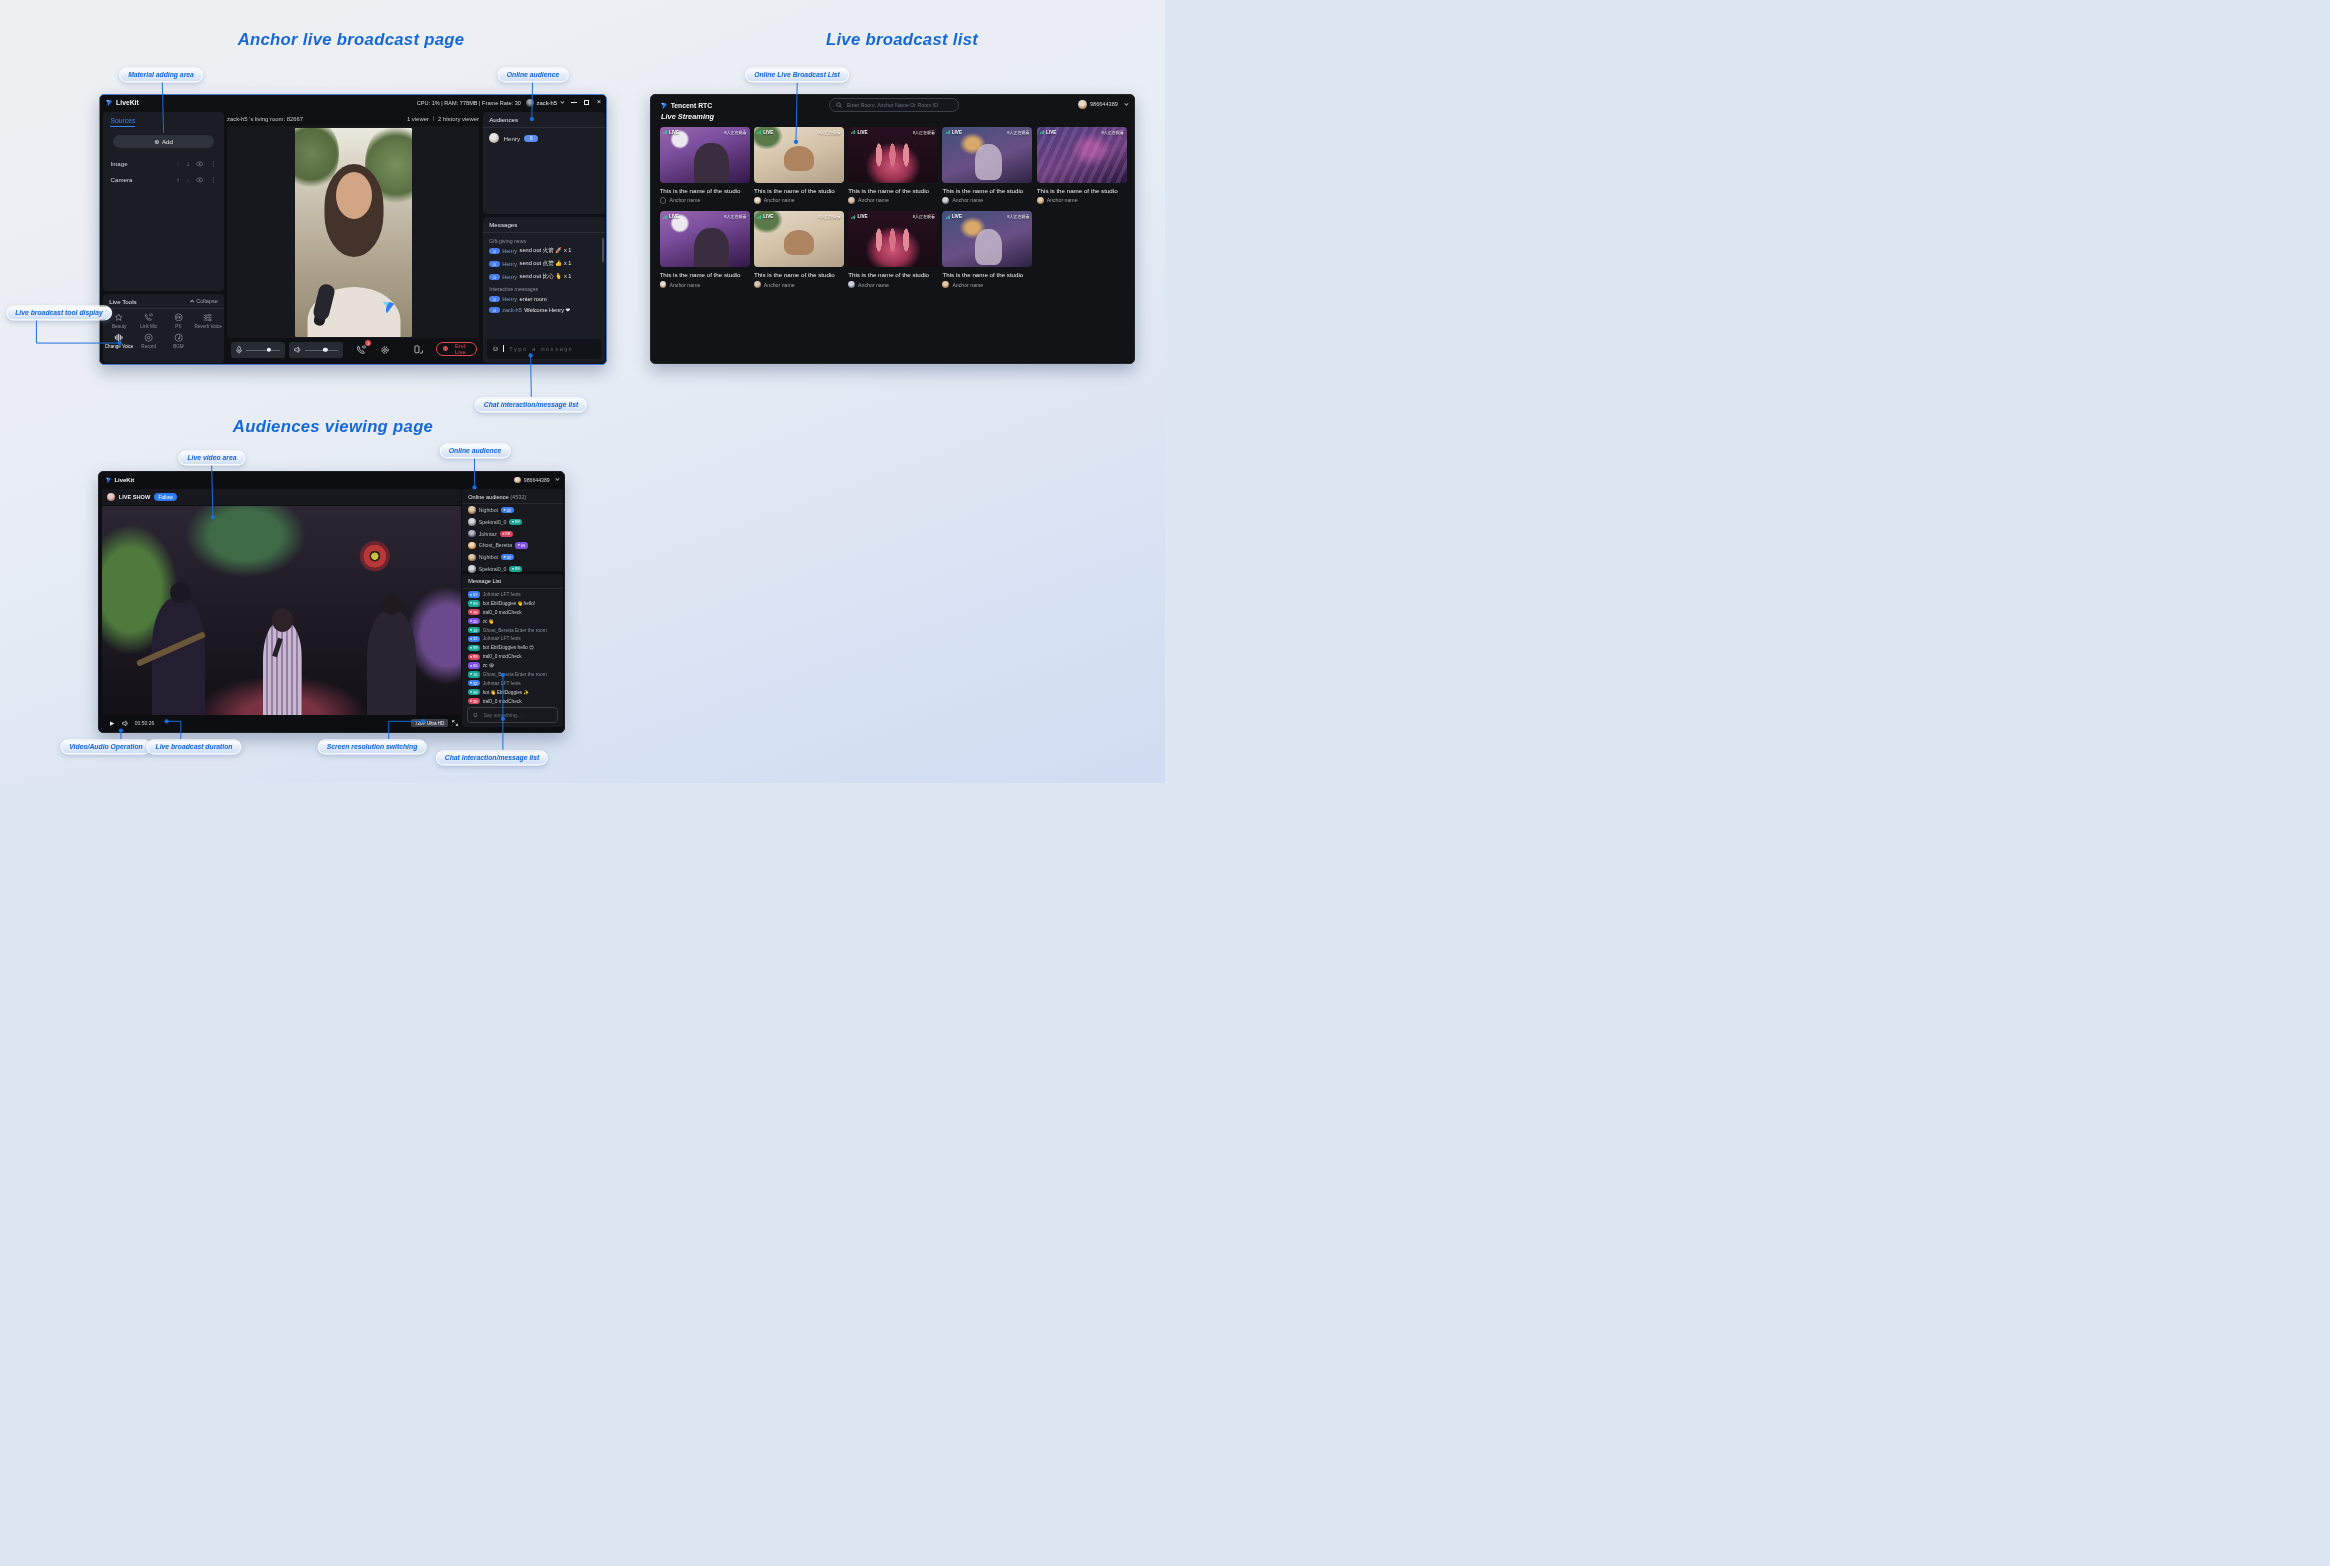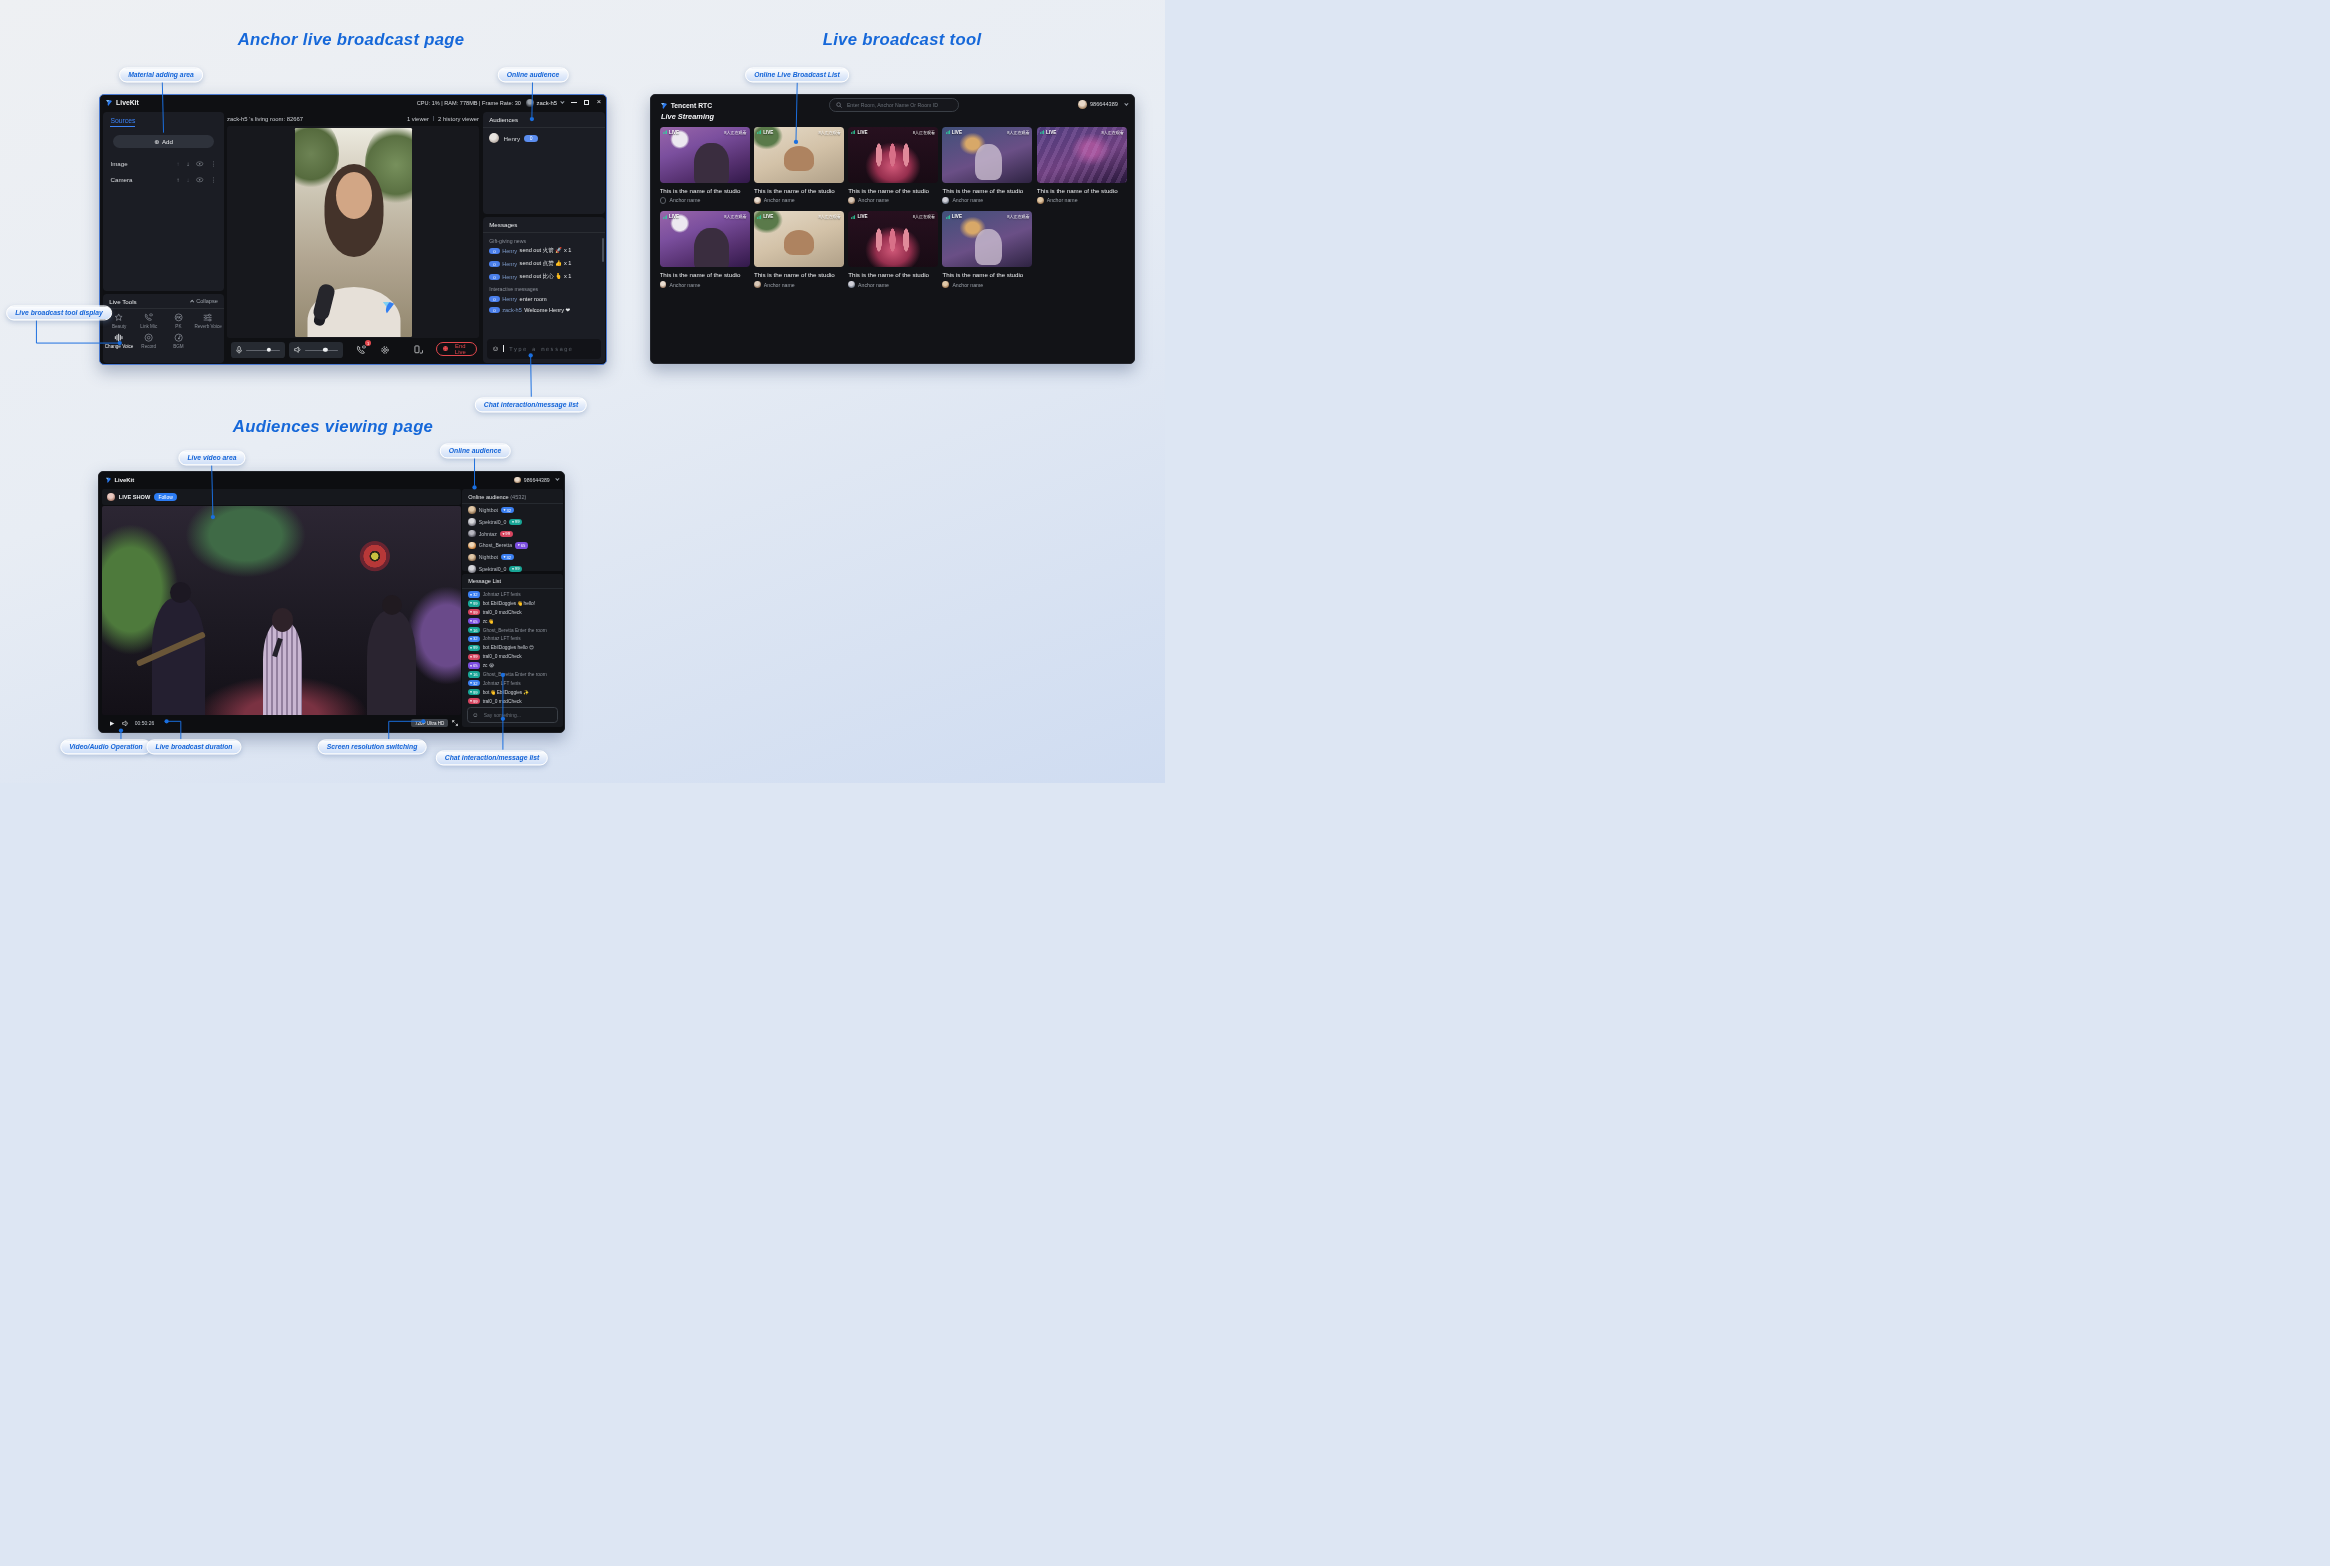--- a/index.html
+++ b/index.html
@@ -229,21 +229,21 @@
     <circle cx="270" cy="1169" r="3.5"></circle>
       <polyline points="273,1169 293,1169 293,1198"></polyline>
     <circle cx="686" cy="1169" r="3.5"></circle>
       <polyline points="683,1169 630,1169 630,1198"></polyline>
     <line x1="815" y1="1095" x2="815" y2="1215"></line>
       <circle cx="815" cy="1094" r="3.5"></circle>
       <circle cx="815" cy="1165" r="3.5"></circle>
   </svg>
 
   <h1 class="sec-title" style="left:351px;top:30px;">Anchor live broadcast page</h1>
-  <h1 class="sec-title" style="left:902px;top:30px;">Live broadcast tool</h1>
+  <h1 class="sec-title" style="left:902px;top:30px;">Live broadcast list</h1>
   <h1 class="sec-title" style="left:333px;top:417px;">Audiences viewing page</h1>
 
   <div class="callout" style="left:161px;top:75px;">Material adding area</div>
   <div class="callout" style="left:533px;top:75px;">Online audience</div>
   <div class="callout" style="left:797px;top:75px;">Online Live Broadcast List</div>
   <div class="callout" style="left:59px;top:313px;">Live broadcast tool display</div>
   <div class="callout" style="left:531px;top:405px;">Chat interaction/message list</div>
   <div class="callout" style="left:212px;top:458px;">Live video area</div>
   <div class="callout" style="left:475px;top:451px;">Online audience</div>
   <div class="callout" style="left:106px;top:747px;">Video/Audio Operation</div>

